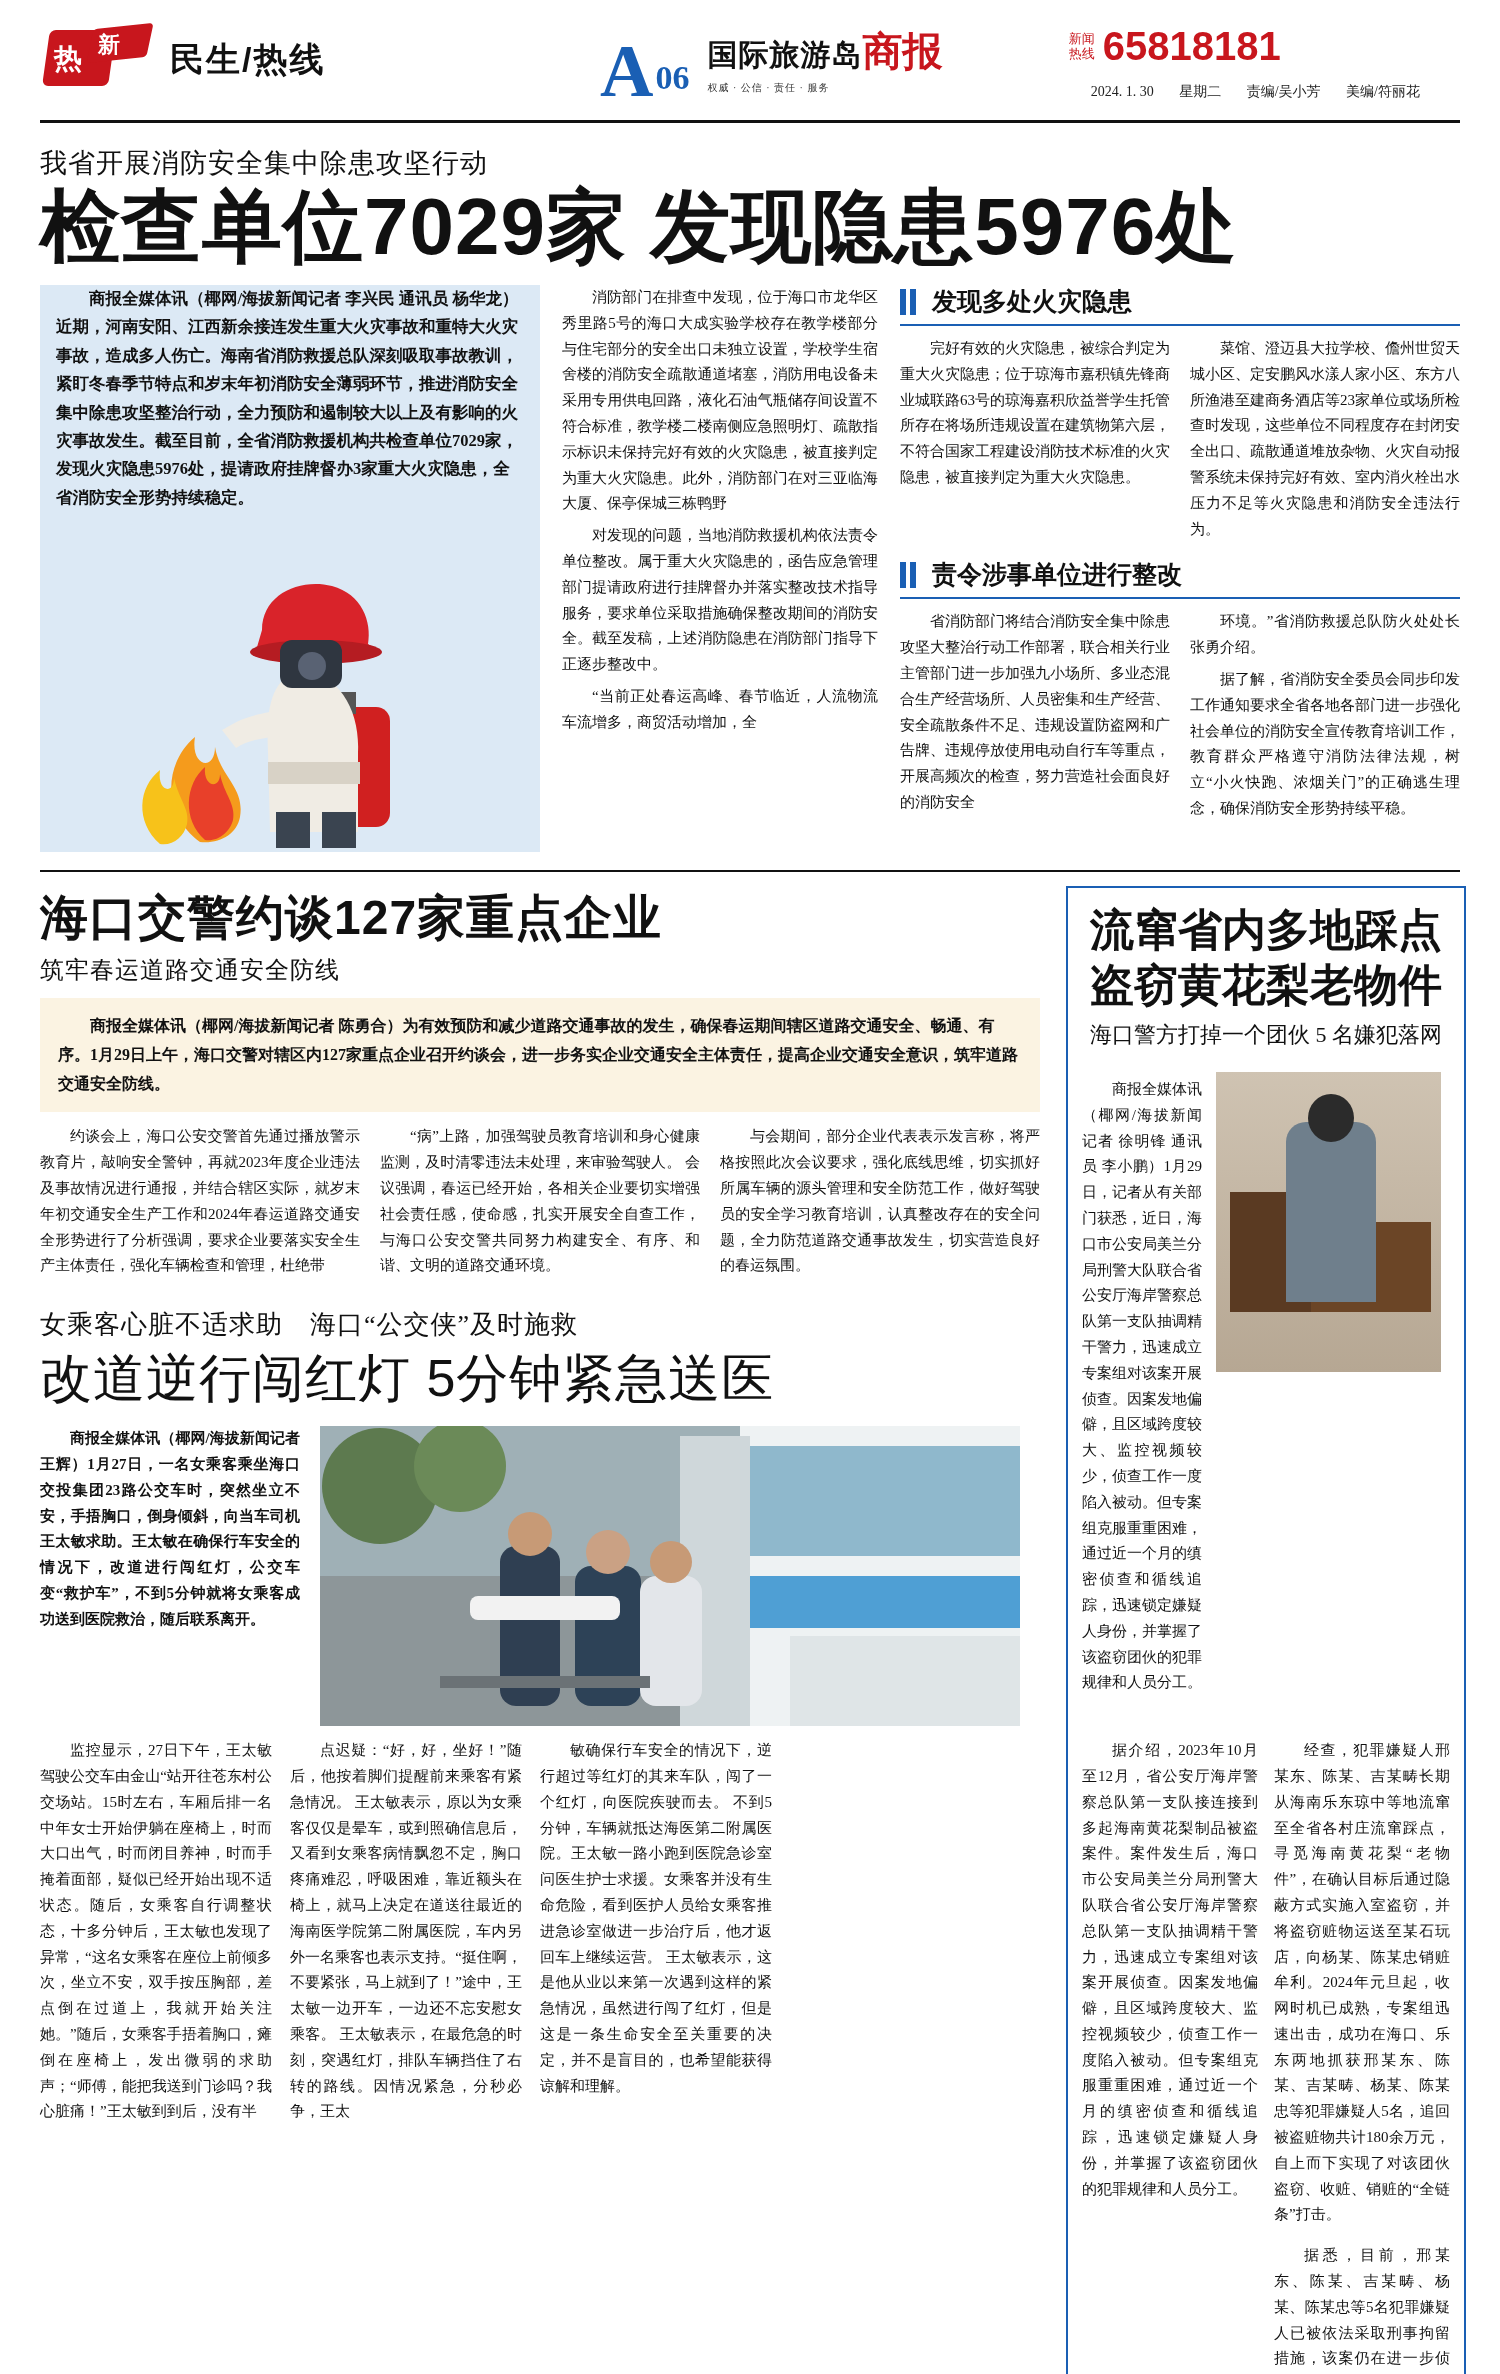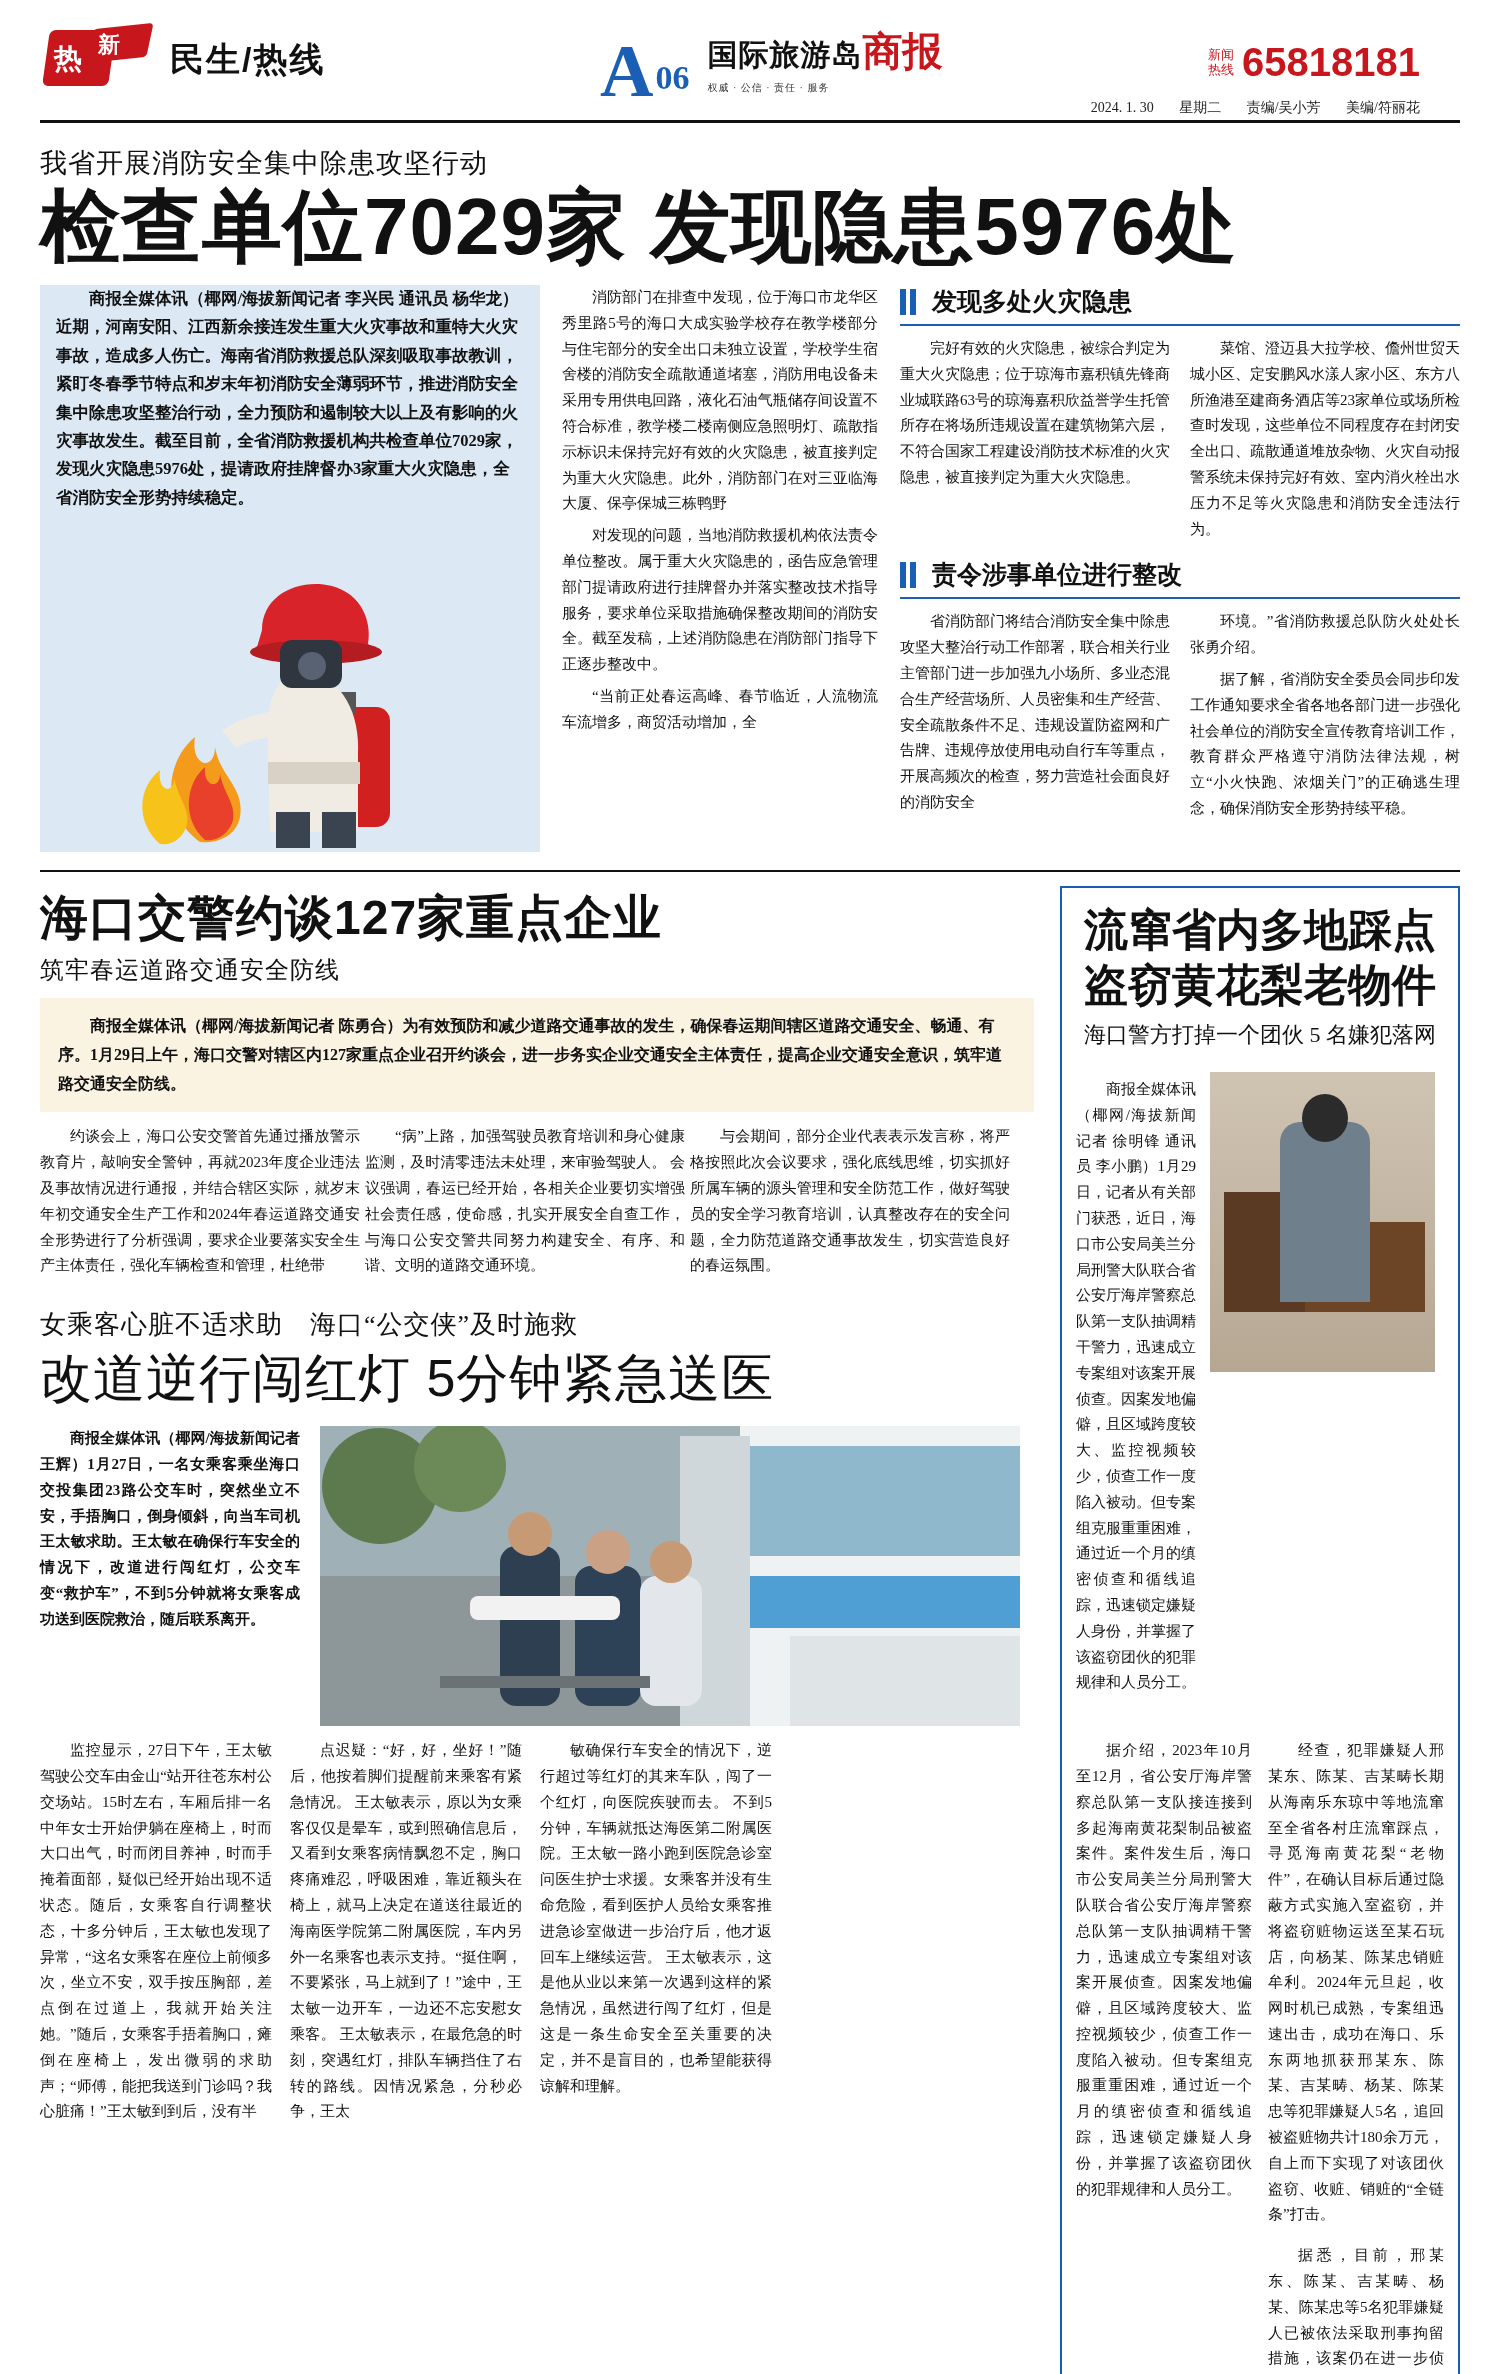--- a/index.html
+++ b/index.html
@@ -30,21 +30,21 @@
   .logo-badge .t2 { position:absolute; left:58px; top:6px; color:#fff; font-size:22px; font-weight:bold; z-index:3; font-family:"Liberation Sans",sans-serif;}
   .section-title { font-size:34px; font-weight:bold; letter-spacing:2px; font-family:"Liberation Sans",sans-serif; }
 
   .masthead-center { position:absolute; left:560px; top:24px; display:flex; align-items:flex-end; }
   .big-A { font-size:74px; font-weight:bold; color:#1a5fb4; line-height:0.8; font-family:"Liberation Serif",serif; }
   .page-no { font-size:34px; font-weight:bold; color:#1a5fb4; margin-left:2px; margin-bottom:4px;}
   .paper-name { margin-left:18px; margin-bottom:6px; }
   .paper-name .cn { font-size:30px; font-weight:bold; letter-spacing:1px; }
   .paper-name .red { color:#c8161d; font-size:40px; font-weight:bold; }
   .paper-sub { font-size:10px; color:#333; letter-spacing:1px; margin-top:2px;}
-  .masthead-right { position:absolute; right:40px; top:40px; text-align:right; }
+  .masthead-right { position:absolute; right:40px; top:24px; }
   .hotline { font-size:13px; color:#c8161d; display:inline-block; vertical-align:middle; line-height:1.1; margin-right:4px;}
   .hotline-num { font-size:40px; font-weight:bold; color:#c8161d; font-family:"Liberation Sans",sans-serif; display:inline-block; vertical-align:middle;}
   .masthead-meta { font-size:14px; color:#222; margin-top:14px; }
   .masthead-meta span { margin-left:22px; }
 
   
   .kicker { font-size:27px; margin:22px 0 4px 0; letter-spacing:1px; font-family:"Liberation Sans",sans-serif; color:#111;}
   .headline {
     font-size:80px; font-weight:bold; letter-spacing:1px; line-height:1.05; margin:4px 0 16px 0;
     font-family:"Liberation Sans",sans-serif;
@@ -73,21 +73,21 @@
 
   
   .rule { border-top:2px solid #111; margin:18px 0 14px 0; }
   .mid { display:flex; gap:26px; }
   .mid-left { width:1000px; }
   .mid-right { width:400px; border:2px solid #1a5fb4; padding:14px 14px 10px 14px; box-sizing:border-box;}
 
   .h2 { font-size:48px; font-weight:bold; font-family:"Liberation Sans",sans-serif; letter-spacing:1px; margin:0 0 4px 0;}
   .h2sub { font-size:24px; margin:0 0 12px 0; letter-spacing:1px; }
   .beige-box { background:#fbf3e2; padding:14px 18px; font-size:16px; line-height:1.8; font-weight:bold; text-indent:2em; margin-bottom:12px;}
-  .three-col { display:flex; gap:5px; }
+  .three-col { display:flex; gap:20px; }
   .three-col .c { width:320px; }
 
   .h3 { font-size:44px; font-weight:bold; font-family:"Liberation Sans",sans-serif; text-align:center; line-height:1.25; margin:0;}
   .h3s { font-size:22px; text-align:center; margin:8px 0 12px 0;}
   .h2b { font-size:26px; letter-spacing:1px; margin:0 0 2px 0;}
   .h1b { font-size:52px; font-weight:normal; font-family:"Liberation Sans",sans-serif; letter-spacing:1px; margin:0 0 12px 0;}
 
   .four-col { display:flex; gap:18px; margin-top:12px;}
   .four-col .c { width:232px; }
 

